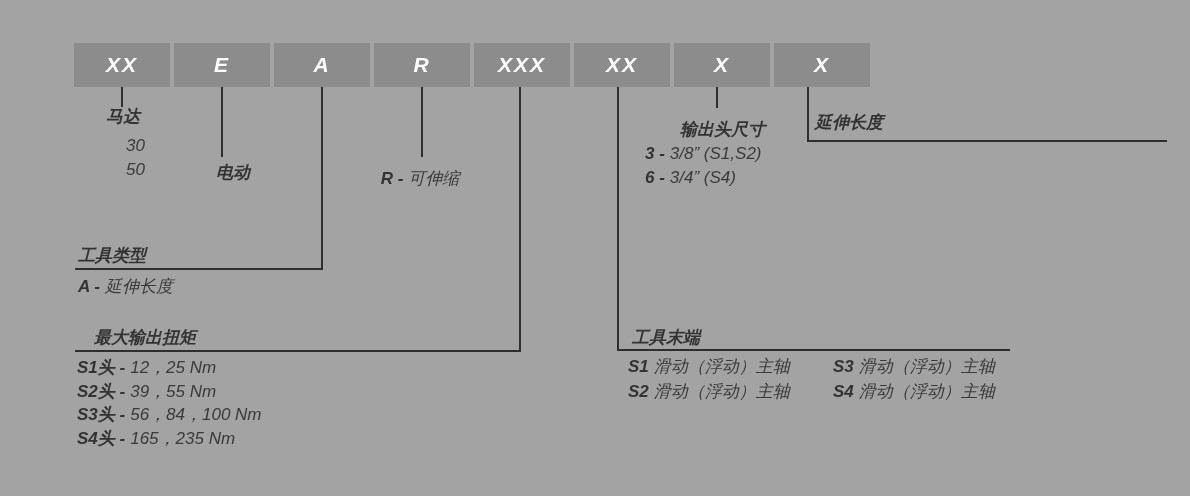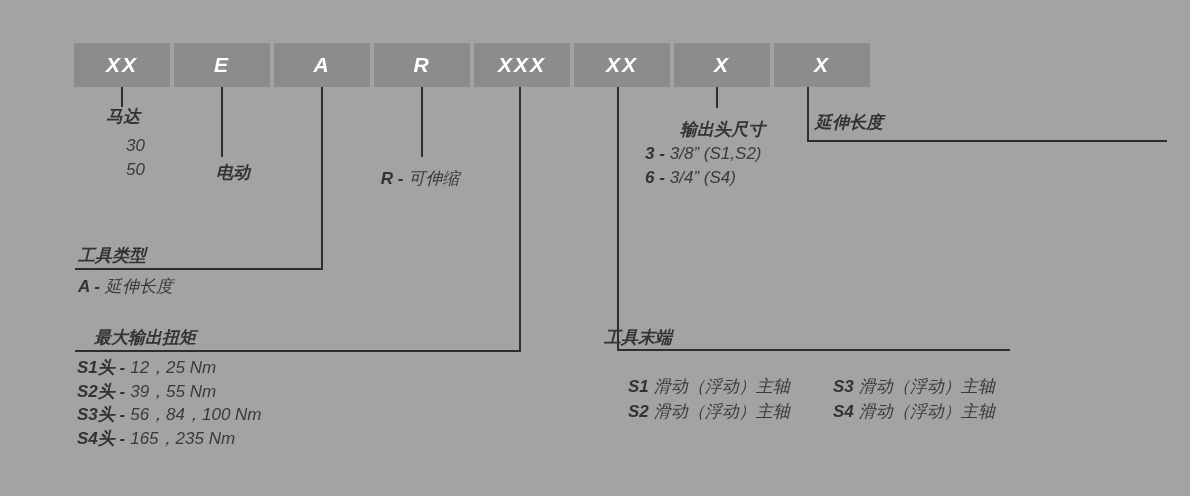--- a/index.html
+++ b/index.html
@@ -21,21 +21,21 @@
   }
   
   .vline{position:absolute;width:2px;background:#2e2e2e;}
   .hline{position:absolute;height:2px;background:#2e2e2e;}
   
   .hd{position:absolute;font-weight:bold;font-size:17px;color:#333333;white-space:nowrap;}
   .blk{position:absolute;font-size:17px;line-height:24px;color:#3a3a3a;white-space:nowrap;}
   .code{font-weight:bold;color:#333333;margin-right:5px;}
   .ctr{text-align:center;margin-top:8px;}
   .torque{line-height:23.5px;}
-  .toolend{display:grid;grid-template-columns:205px auto;line-height:25px;margin-top:20px;}
+  .toolend{display:grid;grid-template-columns:205px auto;line-height:25px;}
 </style>
 </head>
 <body>
 
 <div class="canvas">
 
   <div class="boxes">
     <div class="box">XX</div>
     <div class="box">E</div>
     <div class="box">A</div>
@@ -86,21 +86,21 @@
   </div>
 
   <div class="hd" style="left:94px;top:326px;">最大输出扭矩</div>
   <div class="blk torque" style="left:77px;top:356px;">
     <div><span class="code">S1头 -</span><span>12，25 Nm</span></div>
     <div><span class="code">S2头 -</span><span>39，55 Nm</span></div>
     <div><span class="code">S3头 -</span><span>56，84，100 Nm</span></div>
     <div><span class="code">S4头 -</span><span>165，235 Nm</span></div>
   </div>
 
-  <div class="hd" style="left:604px;top:326px;">工具末端</div>
+  <div class="hd" style="left:632px;top:326px;">工具末端</div>
   <div class="blk toolend" style="left:628px;top:354px;">
     <div><span class="code">S1</span><span>滑动（浮动）主轴</span></div>
     <div><span class="code">S3</span><span>滑动（浮动）主轴</span></div>
     <div><span class="code">S2</span><span>滑动（浮动）主轴</span></div>
     <div><span class="code">S4</span><span>滑动（浮动）主轴</span></div>
   </div>
 
 </div>
 
 </body></html>

